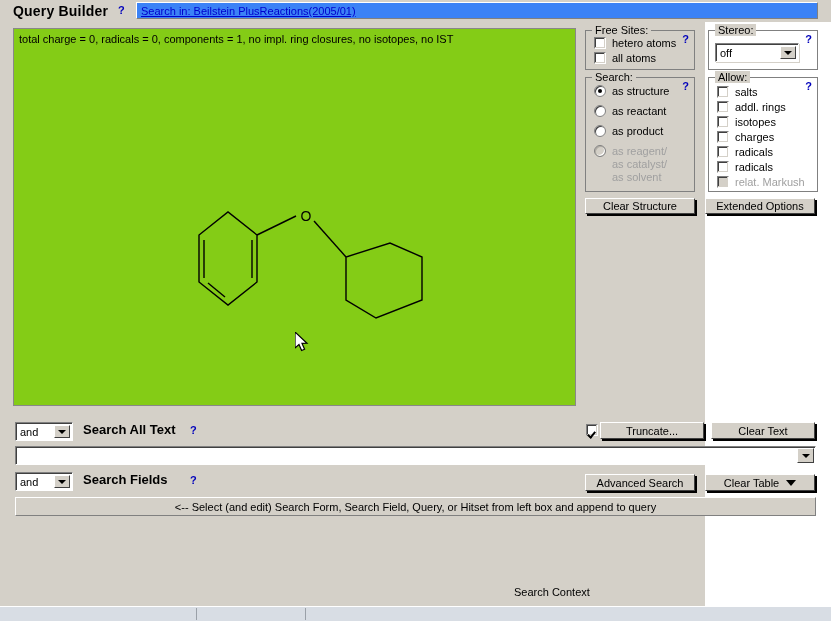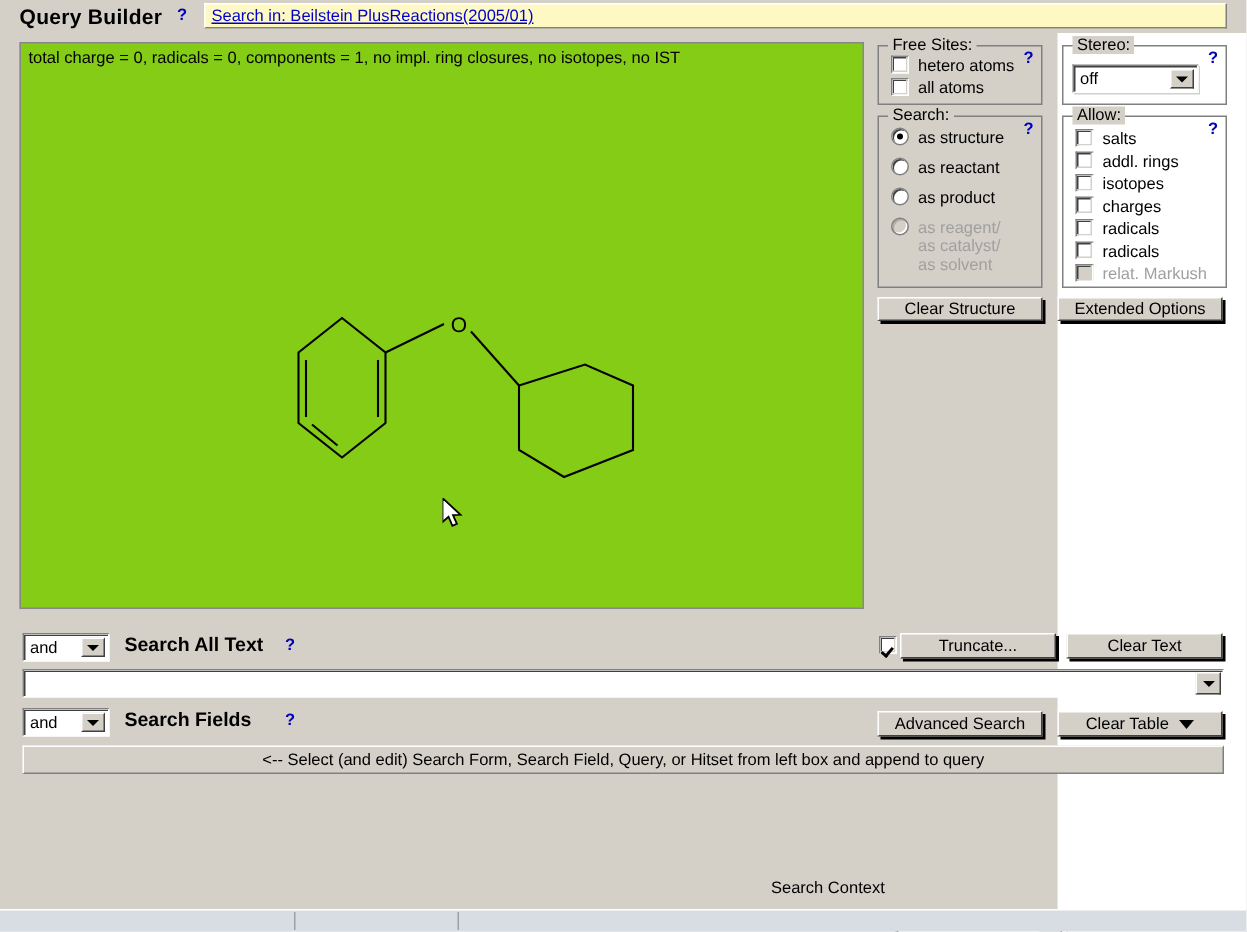--- a/index.html
+++ b/index.html
@@ -33,21 +33,21 @@
     color: #000;
   }
   .help-q {
     color: #0000bb; font-weight: bold; font-size: 11px;
     cursor: default;
   }
   .qb-help { position: absolute; left: 118px; top: 4px; }
   .searchin-bar {
     position: absolute; left: 136px; top: 2px;
     width: 682px; height: 17px;
-    background: #fef9c3;
+    background: #3b82f6;
     border-top: 1px solid #ffffff;
     border-left: 1px solid #ffffff;
     border-right: 1px solid #808080;
     border-bottom: 1px solid #808080;
     box-sizing: border-box;
   }
   .searchin-link {
     position: absolute; left: 4px; top: 2px;
     color: #0000cc; font-size: 11px;
     text-decoration: underline;

